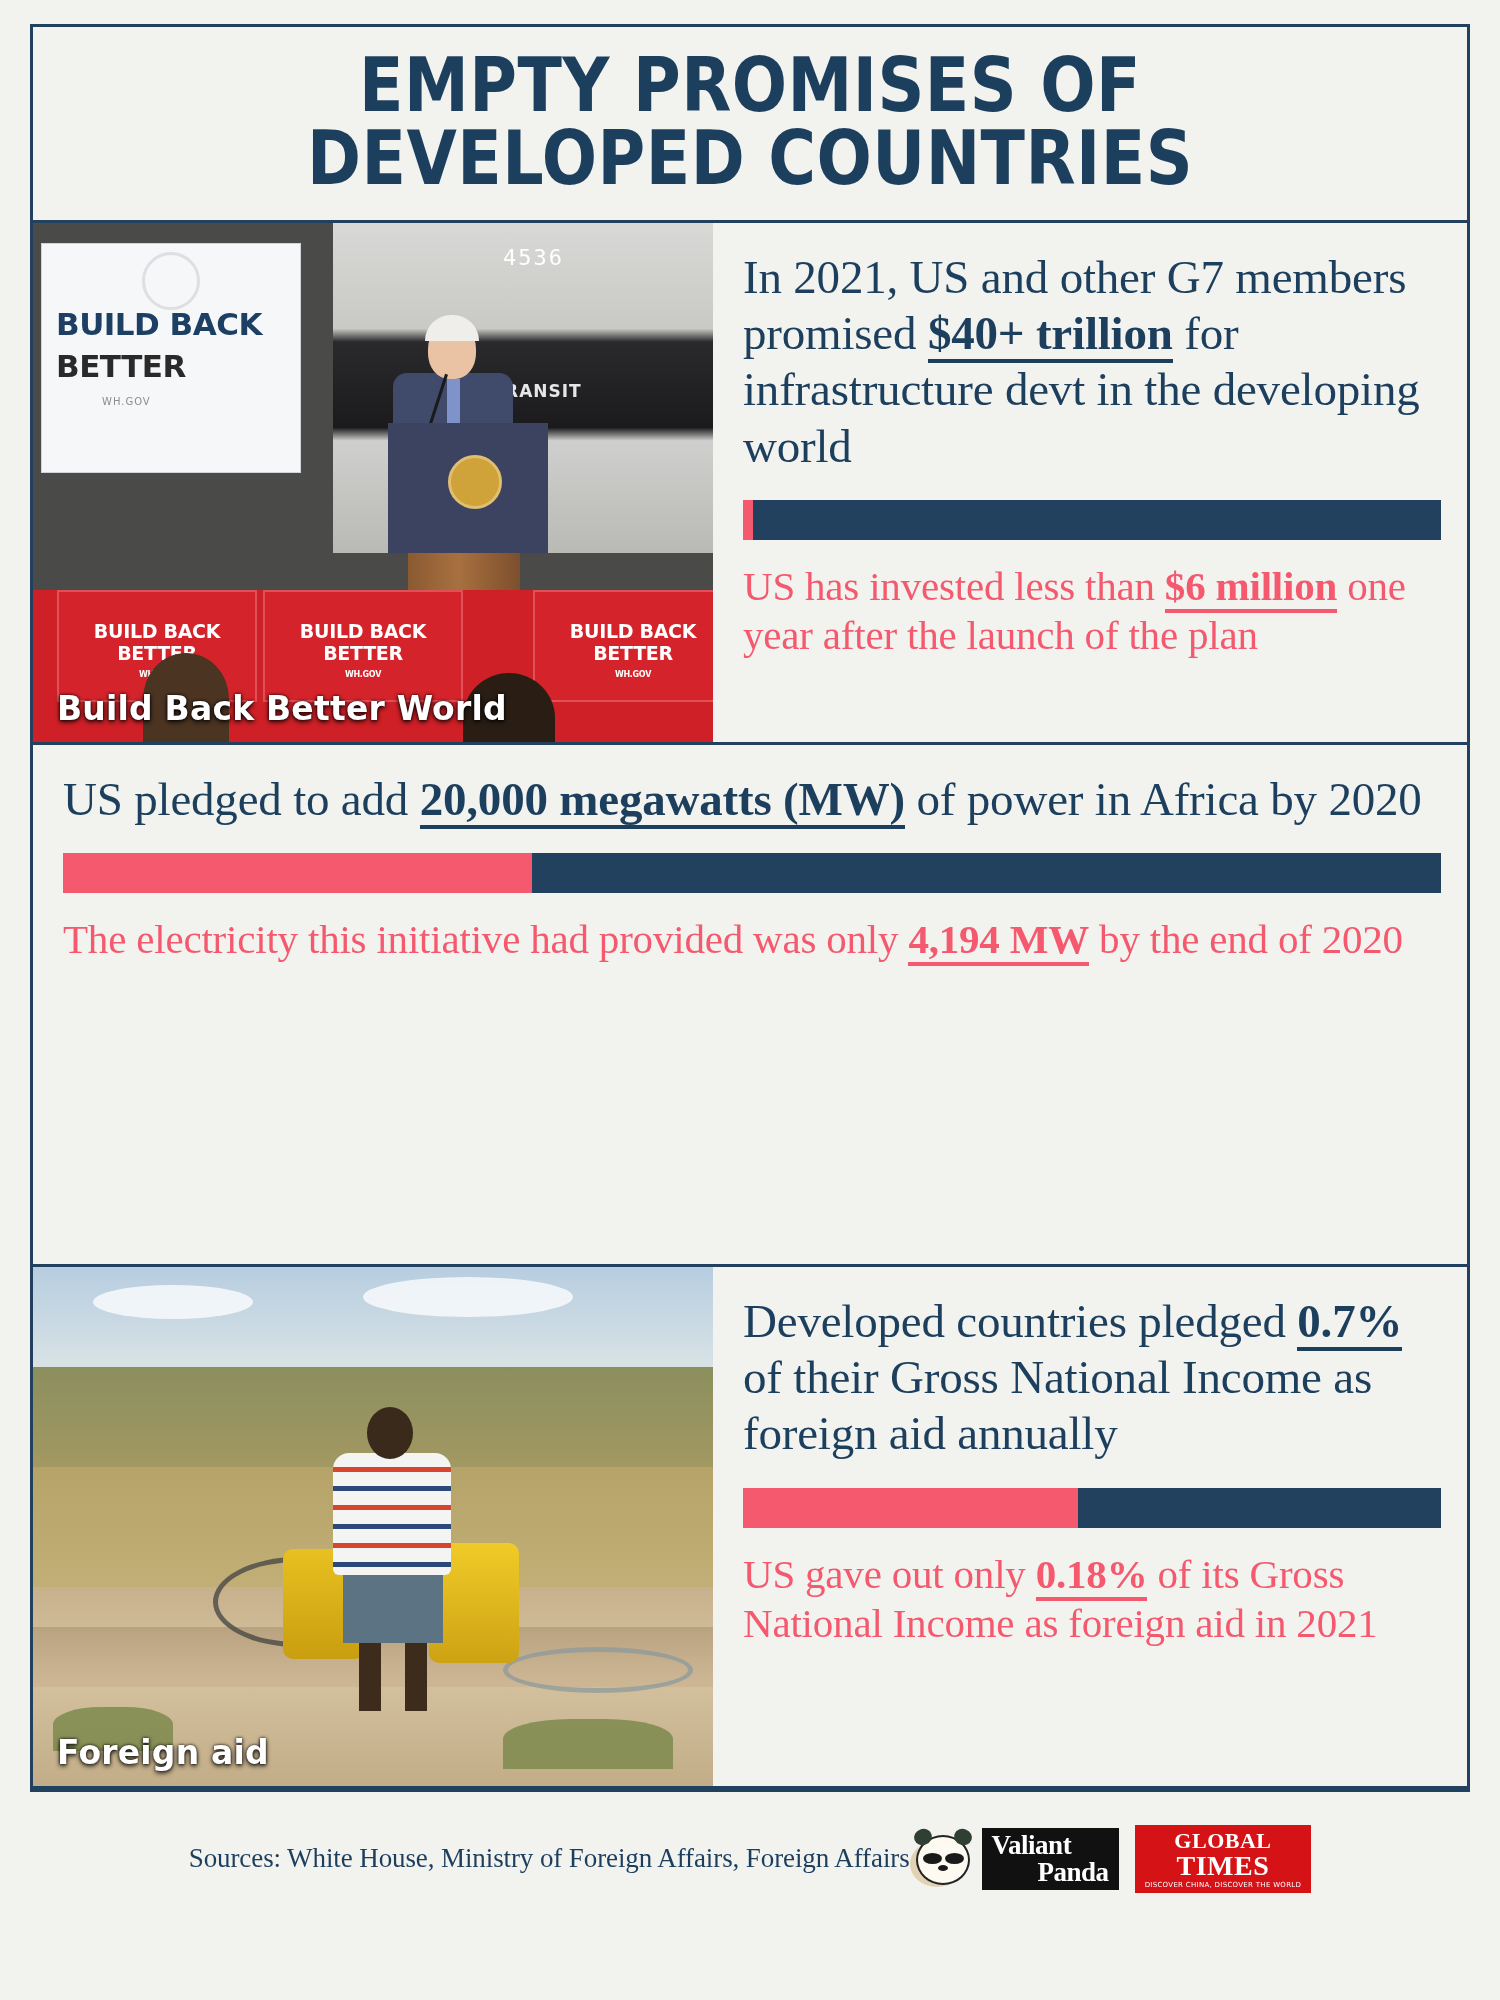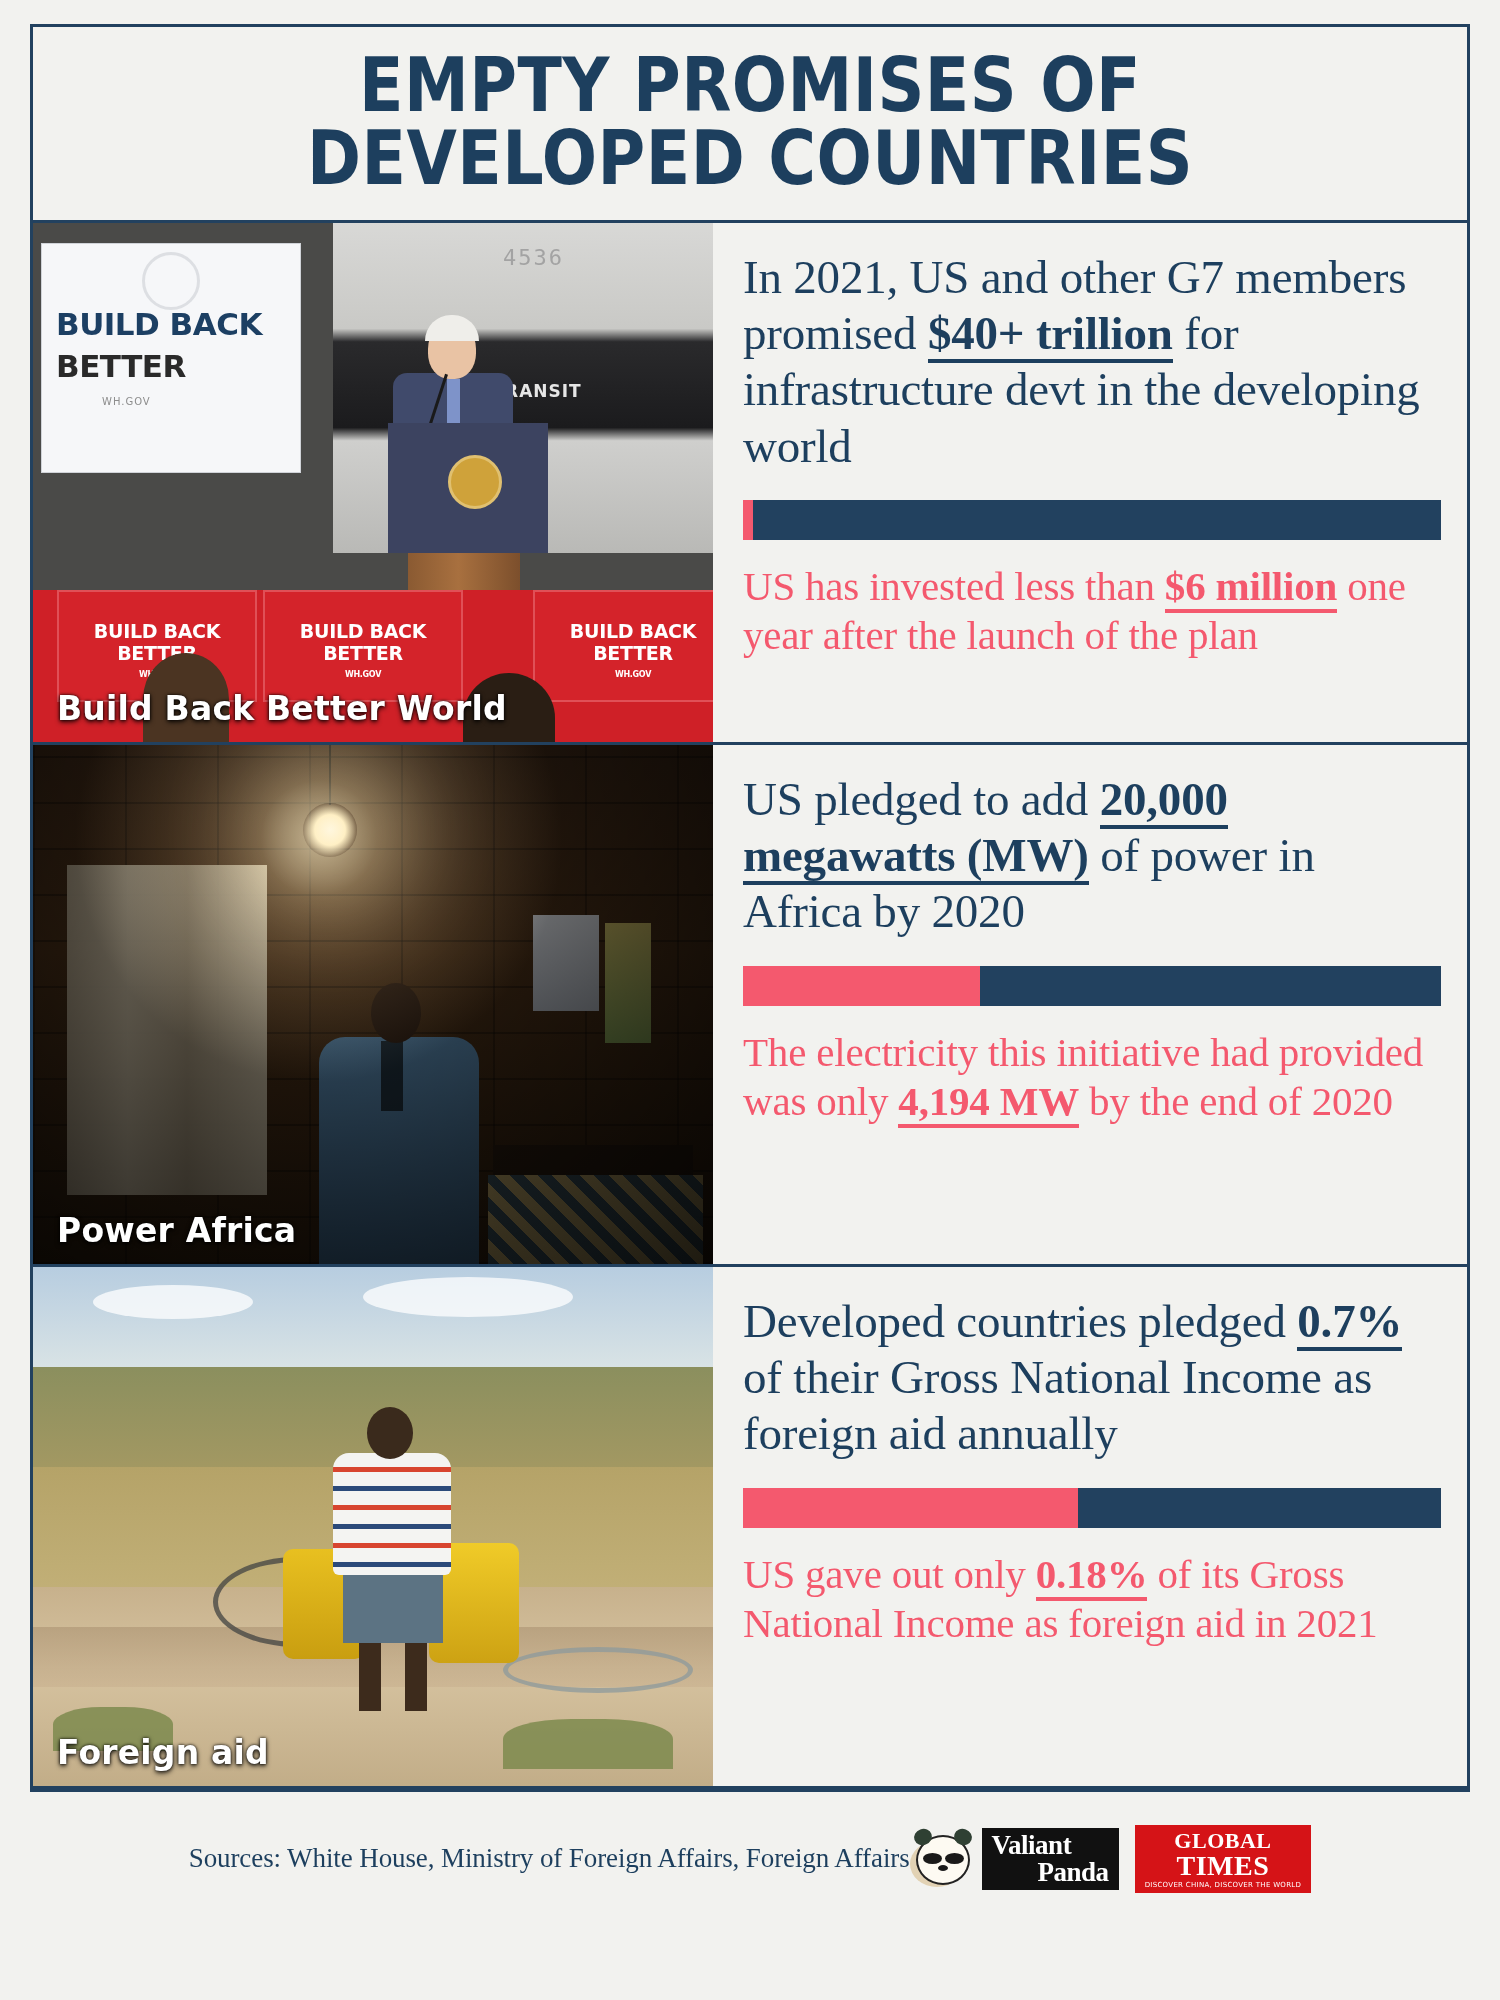--- a/index.html
+++ b/index.html
@@ -94,21 +94,21 @@
     background: #22415f;
     margin: 26px 0 22px 0;
     display: flex;
   }
   .bar-fill { background: #f4596e; height: 100%; }
 
   
   .p1 { position:absolute; inset:0; background:#4a4a48; }
   .p1 .bus { position:absolute; left:300px; top:0; width:380px; height:330px;
              background:linear-gradient(180deg,#d8d8d6 0%,#c9c9c6 32%,#2a2a2c 36%,#1b1b1d 62%,#cfcfcd 66%,#b9b9b6 100%); }
-  .p1 .busnum { position:absolute; left:470px; top:22px; color:#a3a3a3; font-size:22px;
+  .p1 .busnum { position:absolute; left:470px; top:22px; color:#ffffff; font-size:22px;
                 font-family:"DejaVu Sans Mono",monospace; letter-spacing:2px; }
   .p1 .transit { position:absolute; left:430px; top:158px; color:#e6e6e6; font-size:17px;
                  font-family:"DejaVu Sans",sans-serif; font-weight:700; letter-spacing:1px; }
   .p1 .screen { position:absolute; left:8px; top:20px; width:260px; height:230px;
                 background:#f6f7f9; border:1px solid #d0d3d8; }
   .p1 .screen .l1 { position:absolute; left:14px; top:62px; font-family:"DejaVu Sans",sans-serif;
                     font-weight:700; font-size:31px; color:#1c3f63; letter-spacing:-.5px; }
   .p1 .screen .l2 { position:absolute; left:14px; top:104px; font-family:"DejaVu Sans",sans-serif;
                     font-weight:700; font-size:31px; color:#2a2a2a; letter-spacing:-.5px; }
   .p1 .screen .l3 { position:absolute; left:60px; top:152px; font-family:"DejaVu Sans",sans-serif;
@@ -284,37 +284,20 @@
       <div class="panel-text">
         <p class="promise"><span>In 2021, US and other G7 members promised </span><b>$40+ trillion</b><span> for infrastructure devt in the developing world</span></p>
         <div class="bar">
           <div class="bar-fill" style="width: 1.5%;"></div>
         </div>
         <p class="reality"><span>US has invested less than </span><b>$6 million</b><span> one year after the launch of the plan</span></p>
       </div>
     </div>
 
     <div class="panel">
-      <div class="panel-photo">
-        <div class="p2">
-          <div class="wall"></div>
-          <div class="curtain"></div>
-          <div class="poster"></div>
-          <div class="poster2"></div>
-          <div class="table"></div>
-          <div class="cloth"></div>
-          <div class="man-b"></div>
-          <div class="man-c"></div>
-          <div class="man-h"></div>
-          <div class="cord"></div>
-          <div class="bulb"></div>
-          <div class="dark"></div>
-        </div>
-        <div class="photo-caption">Power Africa</div>
-      </div>
       <div class="panel-text">
         <p class="promise"><span>US pledged to add </span><b>20,000 megawatts (MW)</b><span> of power in Africa by 2020</span></p>
         <div class="bar">
           <div class="bar-fill" style="width: 34%;"></div>
         </div>
         <p class="reality"><span>The electricity this initiative had provided was only </span><b>4,194 MW</b><span> by the end of 2020</span></p>
       </div>
     </div>
 
     <div class="panel">

